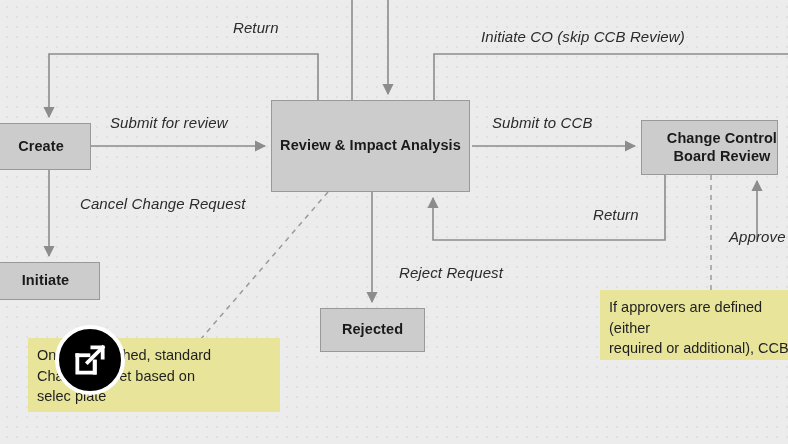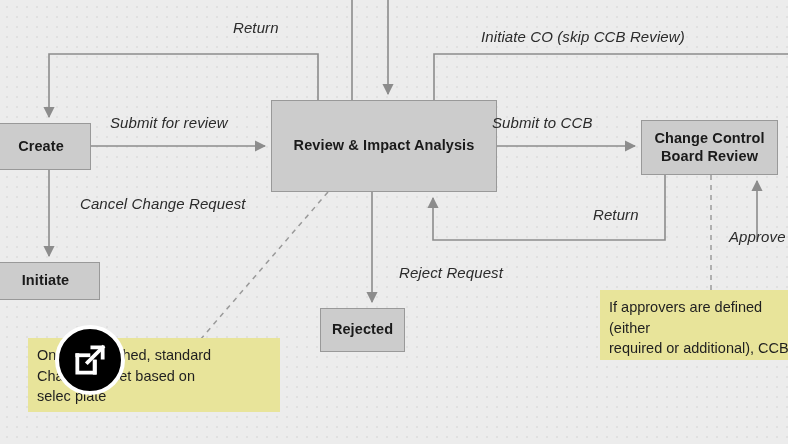--- a/index.html
+++ b/index.html
@@ -114,34 +114,34 @@
       <path d="M 328 192 L 200 340"></path>
 
       <path d="M 711 175 L 711 290"></path>
     </g>
   </svg>
 
   <div class="node" style="left:-9px; top:123px; width:100px; height:47px;">
     <span class="node-label">Create</span>
   </div>
 
-  <div class="node" style="left:271px; top:100px; width:226px; height:92px;">
+  <div class="node" style="left:271px; top:100px; width:199px; height:92px;">
     <span class="node-label">Review &amp; Impact Analysis</span>
   </div>
 
-  <div class="node" style="left:641px; top:120px; width:137px; height:55px;">
+  <div class="node" style="left:641px; top:120px; width:137px; height:55px;justify-content:flex-end;">
     <span class="node-label">Change Control
 Board Review</span>
   </div>
 
   <div class="node" style="left:-9px; top:262px; width:109px; height:38px;">
     <span class="node-label">Initiate</span>
   </div>
 
-  <div class="node" style="left:320px; top:308px; width:85px; height:44px;">
+  <div class="node" style="left:320px; top:308px; width:105px; height:44px;">
     <span class="node-label">Rejected</span>
   </div>
 
   <div class="edge-label" style="left:233px; top:19px;">Return</div>
 
   <div class="edge-label" style="left:453px; top:28px;margin-left:28px;">Initiate CO (skip CCB Review)</div>
 
   <div class="edge-label" style="left:110px; top:114px;text-align:right;">Submit for review</div>
 
   <div class="edge-label" style="left:80px; top:195px;">Cancel Change Request</div>

